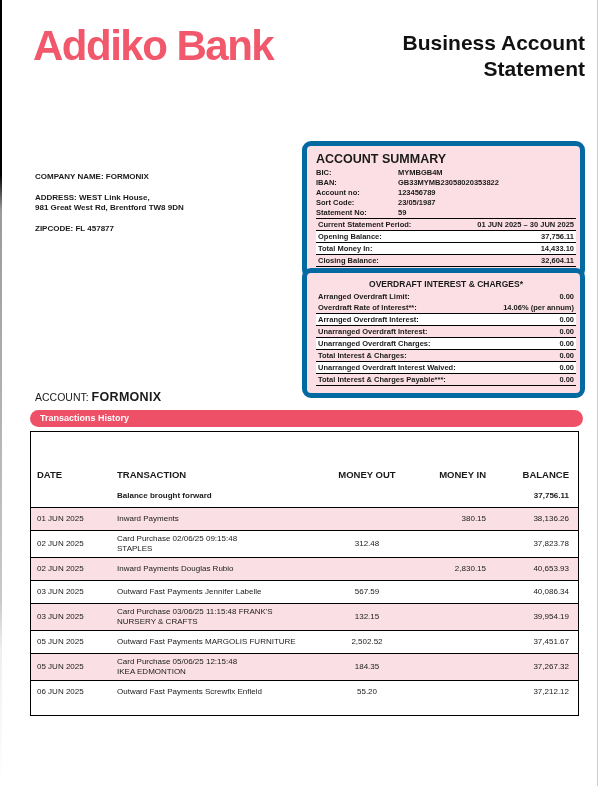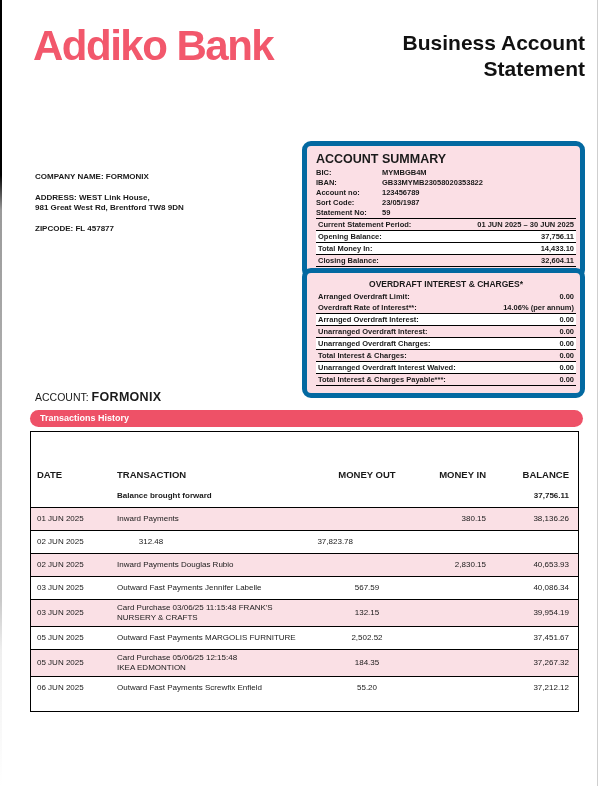--- a/index.html
+++ b/index.html
@@ -22,21 +22,21 @@
   .company .gap{height:10px;}
 
   
   .pinkbox{position:absolute;left:302px;width:283px;background:#fbdfe5;
         border:5px solid #0369a1;border-radius:9px;padding:5px 4px 7px 9px;box-sizing:border-box;}
   .summary-box{top:141px;}
   .overdraft-box{top:268px;text-align:center;}
   .box-title-lg{font-size:12.5px;font-weight:700;margin:1px 0 2px 0;}
   .box-title-sm{font-size:8.5px;font-weight:700;margin:1px 0 2px 0;}
   .inforow{display:flex;font-size:7.5px;font-weight:700;line-height:10px;}
-  .inforow .lbl{width:66px;flex:none;}
+  .inforow .lbl{width:82px;flex:none;}
   .kvrow{display:flex;justify-content:space-between;font-size:7.5px;font-weight:700;
         line-height:11px;padding:0 2px;border-top:1.2px solid #000;}
   .kvrow.noline{border-top:none;}
   .kvrow.white{background:#fff;}
   .kvrow.last{border-bottom:1.2px solid #000;}
 
   
   .acct-heading{position:absolute;left:35px;top:390px;font-size:10.5px;}
   .acct-heading .nm{font-size:12.5px;font-weight:700;letter-spacing:.3px;}
   .banner{position:absolute;left:30px;top:410px;width:553px;height:17px;border-radius:10px;
@@ -188,20 +188,22 @@
   </div>
         <div class="tx-row pink">
     <div class="c-date">01 JUN 2025</div>
     <div class="c-desc">Inward Payments</div>
     <div class="c-out"></div>
     <div class="c-in">380.15</div>
     <div class="c-bal">38,136.26</div>
   </div>
         <div class="tx-row">
     <div class="c-date">02 JUN 2025</div>
+    <div class="c-desc">Card Purchase 02/06/25 09:15:48
+STAPLES</div>
     <div class="c-out">312.48</div>
     <div class="c-in"></div>
     <div class="c-bal">37,823.78</div>
   </div>
         <div class="tx-row pink">
     <div class="c-date">02 JUN 2025</div>
     <div class="c-desc">Inward Payments Douglas Rubio</div>
     <div class="c-out"></div>
     <div class="c-in">2,830.15</div>
     <div class="c-bal">40,653.93</div>

